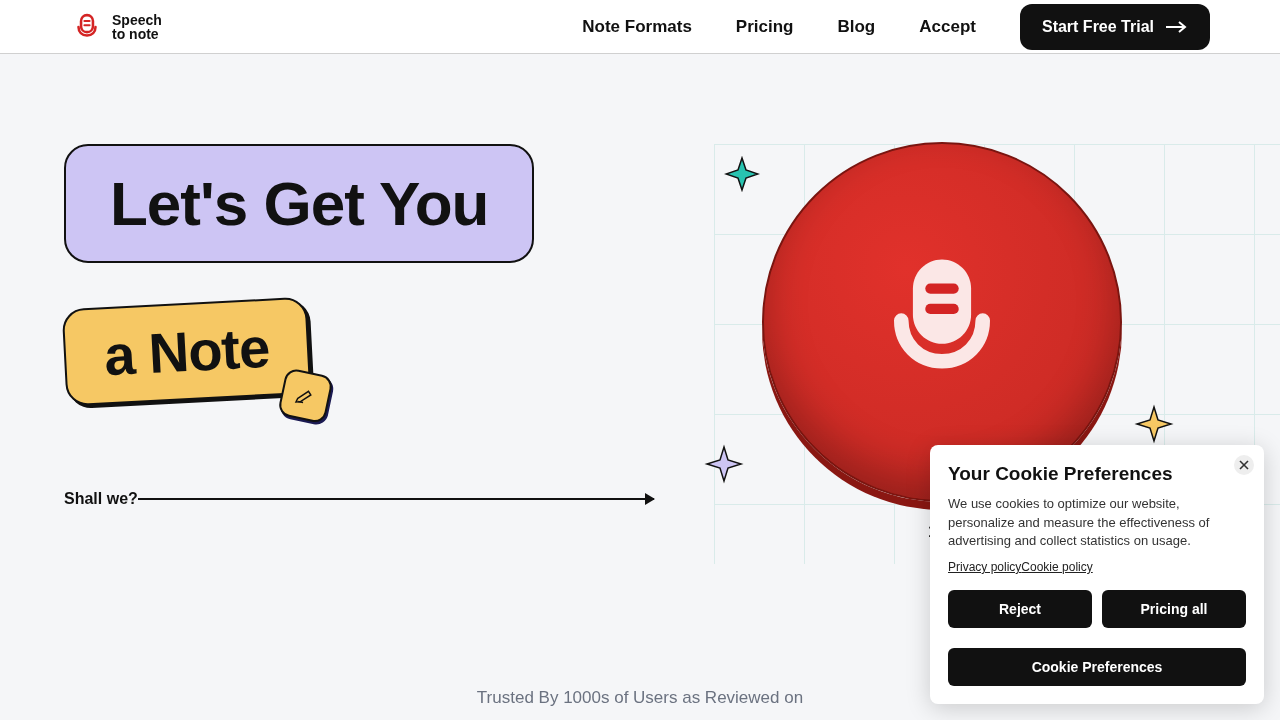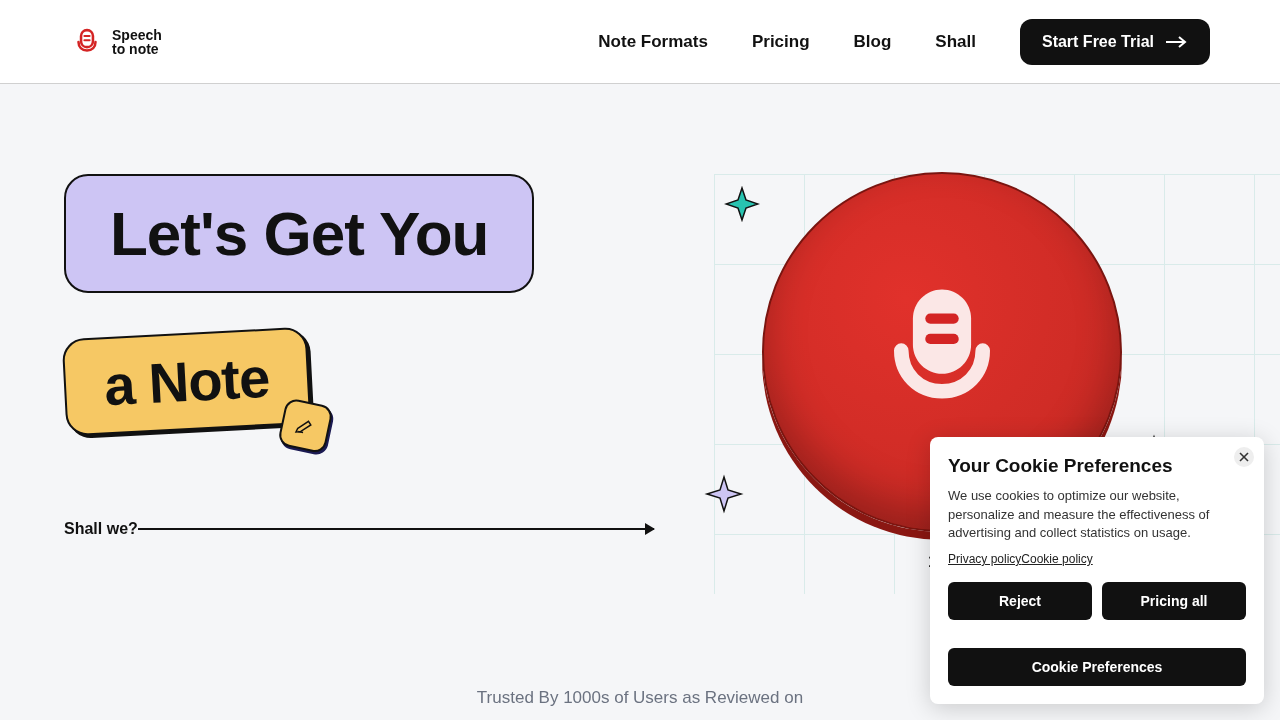--- a/index.html
+++ b/index.html
@@ -9,21 +9,21 @@
   width: 1280px;
   height: 720px;
   overflow: hidden;
   position: relative;
 }
 
 
 .header {
   background: #fff;
   border-bottom: 1px solid #d0d0d0;
-  height: 84px;
+  height: 54px;
   display: flex;
   align-items: center;
   justify-content: space-between;
   padding: 0 70px;
 }
 .logo {
   display: flex;
   align-items: center;
   gap: 8px;
 }
@@ -242,21 +242,21 @@
   margin-bottom: 16px;
 }
 .cookie-links span {
   text-decoration: underline;
   color: #222;
   cursor: pointer;
 }
 .cookie-row {
   display: flex;
   gap: 10px;
-  margin-bottom: 28px;
+  margin-bottom: 20px;
 }
 .cookie-btn {
   flex: 1;
   background: #111;
   color: #fff;
   border: none;
   border-radius: 6px;
   padding: 11px 0;
   font-weight: 600;
   font-size: 14px;
@@ -288,21 +288,21 @@
     </svg>
     <div class="logo-text">
       <span>Speech</span>
       <span>to note</span>
     </div>
   </div>
   <nav class="nav">
     <span class="nav-link">Note Formats</span>
     <span class="nav-link">Pricing</span>
     <span class="nav-link">Blog</span>
-    <span class="nav-link">Shall</span>
+    <span class="nav-link">Accept</span>
     <button class="cta-btn">
       <span>Start Free Trial</span>
       <svg width="22" height="14" viewBox="0 0 22 14">
         <line x1="0" y1="7" x2="18" y2="7" stroke="#fff" stroke-width="2"></line>
         <polyline points="13,2 19,7 13,12" fill="none" stroke="#fff" stroke-width="2"></polyline>
       </svg>
     </button>
   </nav>
 </header>
 

